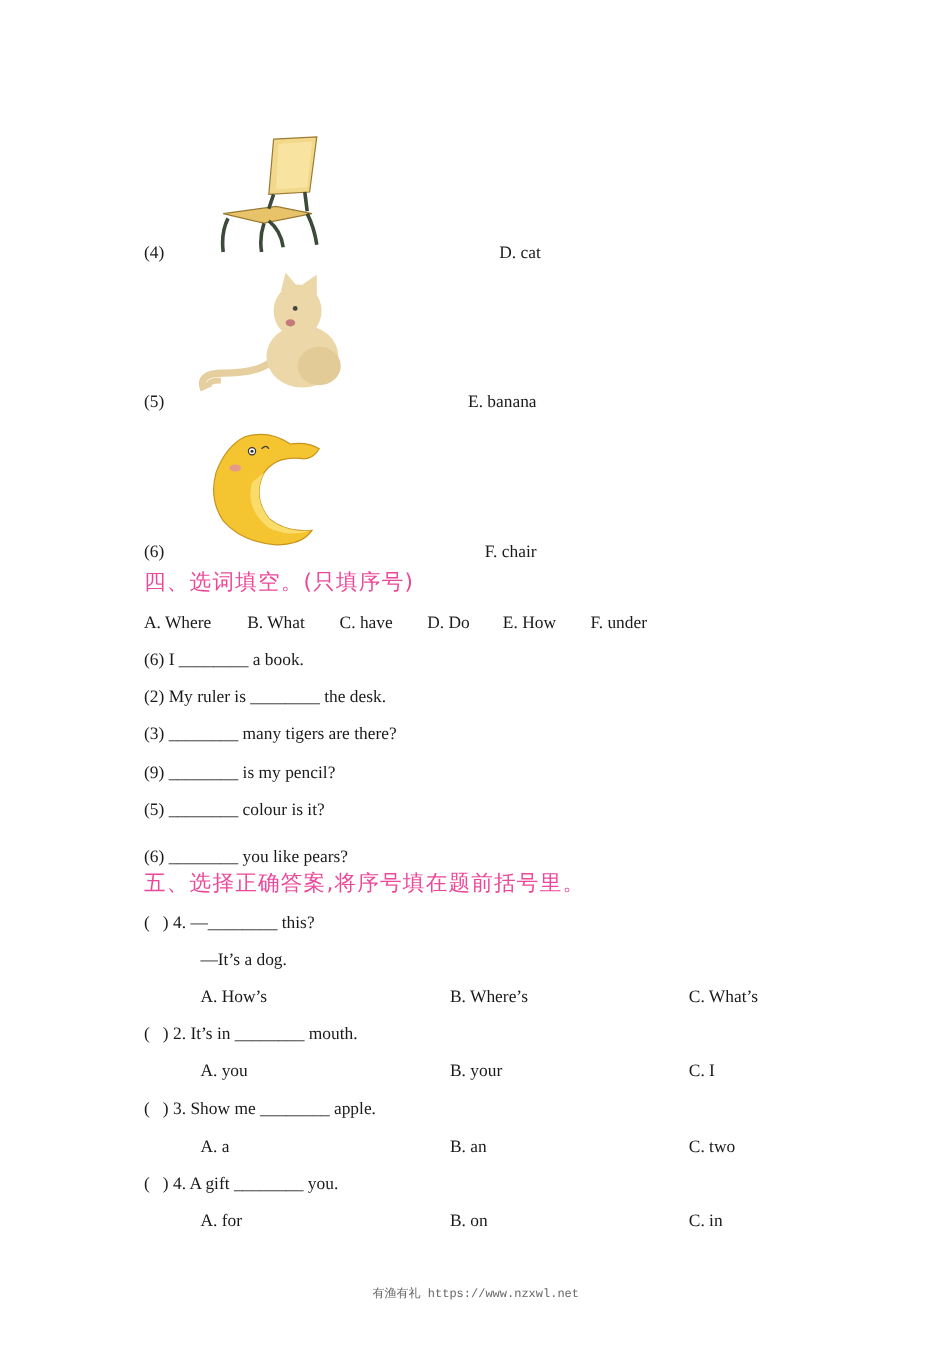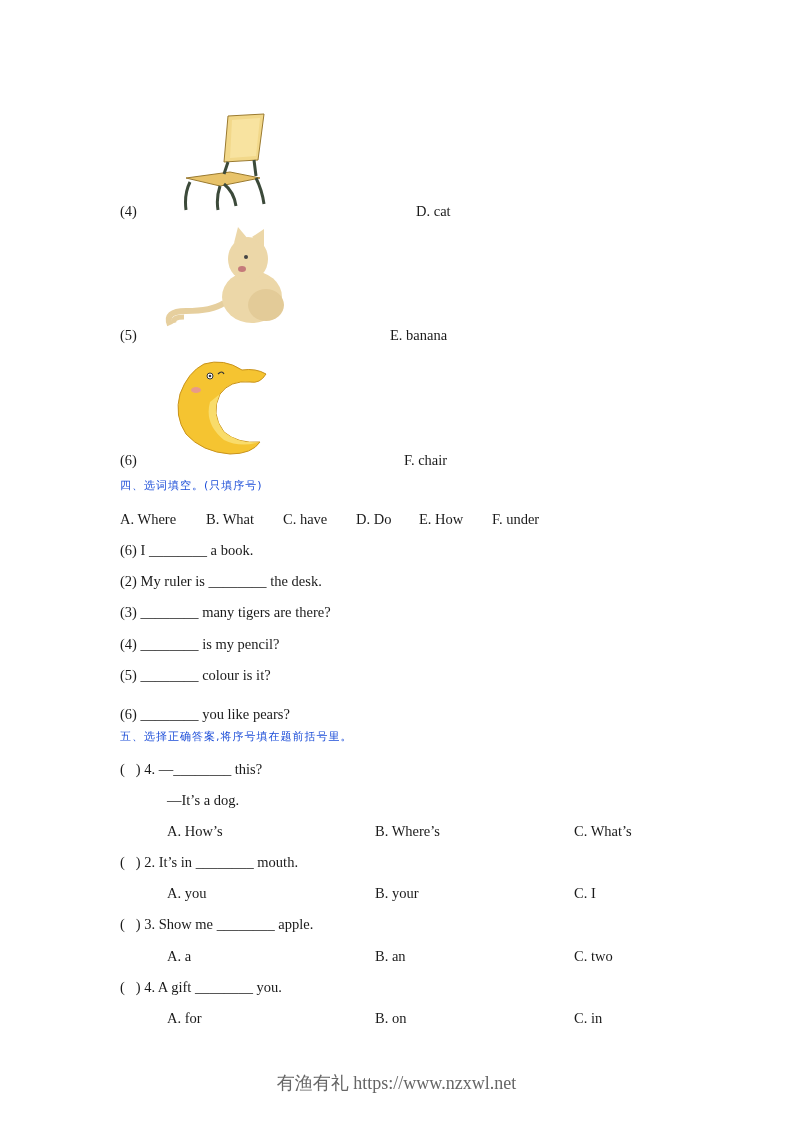--- a/index.html
+++ b/index.html
@@ -1,22 +1,22 @@
 <!DOCTYPE html>
 <html><head>
 <meta charset="utf-8">
 <style>
   html, body { margin:0; padding:0; background:#ffffff; }
   body { width:793px; height:1122px; position:relative; overflow:hidden;
          font-family:"Liberation Serif", "DejaVu Serif", serif; color:#1a1a1a; font-size:14.5px; }
   .abs { position:absolute; white-space:pre; line-height:18px; }
-  .cn { font-family:"DejaVu Sans", sans-serif; font-size:11px; letter-spacing:1px; color:#1d4ed8; }
+  .cn { font-family:"DejaVu Sans", sans-serif; font-size:18px; letter-spacing:1px; color:#ec4899; }
   .pic { position:absolute; }
   .footer { position:absolute; left:0; width:793px; top:1071px; text-align:center;
-            font-family:Liberation Serif, serif; font-size:18px; color:#666; }
+            font-family:Liberation Mono, monospace; font-size:10px; color:#666; }
 </style>
 </head>
 <body>
 
 <svg class="pic" style="left:180px;top:112px" width="86" height="100" viewBox="0 0 86 100">
   <polygon points="48,4 84,2 78,48 44,50" fill="#f2d88a" stroke="#9a7a30" stroke-width="1"></polygon>
   <polygon points="52,8 80,6 76,44 50,46" fill="#f8e3a0"></polygon>
   <polygon points="6,66 50,60 80,66 40,74" fill="#e8c36a" stroke="#9a7a30" stroke-width="1"></polygon>
   <path d="M48,50 L44,62 M74,48 L76,64" stroke="#3c4a3a" stroke-width="3" fill="none"></path>
   <path d="M10,70 Q4,82 6,98 M40,74 Q36,86 38,98 M44,72 Q54,80 56,94 M76,66 Q82,78 84,92" stroke="#3c4a3a" stroke-width="3" fill="none"></path>
@@ -54,21 +54,21 @@
 <span class="abs" style="left:120px;top:510px">A. Where</span>
 <span class="abs" style="left:206px;top:510px">B. What</span>
 <span class="abs" style="left:283px;top:510px">C. have</span>
 <span class="abs" style="left:356px;top:510px">D. Do</span>
 <span class="abs" style="left:419px;top:510px">E. How</span>
 <span class="abs" style="left:492px;top:510px">F. under</span>
 
 <span class="abs" style="left:120px;top:541px">(6) I ________ a book.</span>
 <span class="abs" style="left:120px;top:572px">(2) My ruler is ________ the desk.</span>
 <span class="abs" style="left:120px;top:603px">(3) ________ many tigers are there?</span>
-<span class="abs" style="left:120px;top:635px">(4) ________ is my pencil?</span>
+<span class="abs" style="left:120px;top:635px">(9) ________ is my pencil?</span>
 <span class="abs" style="left:120px;top:666px">(5) ________ colour is it?</span>
 <span class="abs" style="left:120px;top:705px">(6) ________ you like pears?</span>
 
 <span class="abs cn" style="left:120px;top:728px">五、选择正确答案,将序号填在题前括号里。</span>
 
 <span class="abs" style="left:120px;top:760px">(   ) 4. —________ this?</span>
 <span class="abs" style="left:167px;top:791px">—It’s a dog.</span>
 <span class="abs" style="left:167px;top:822px">A. How’s</span>
 <span class="abs" style="left:375px;top:822px">B. Where’s</span>
 <span class="abs" style="left:574px;top:822px">C. What’s</span>

